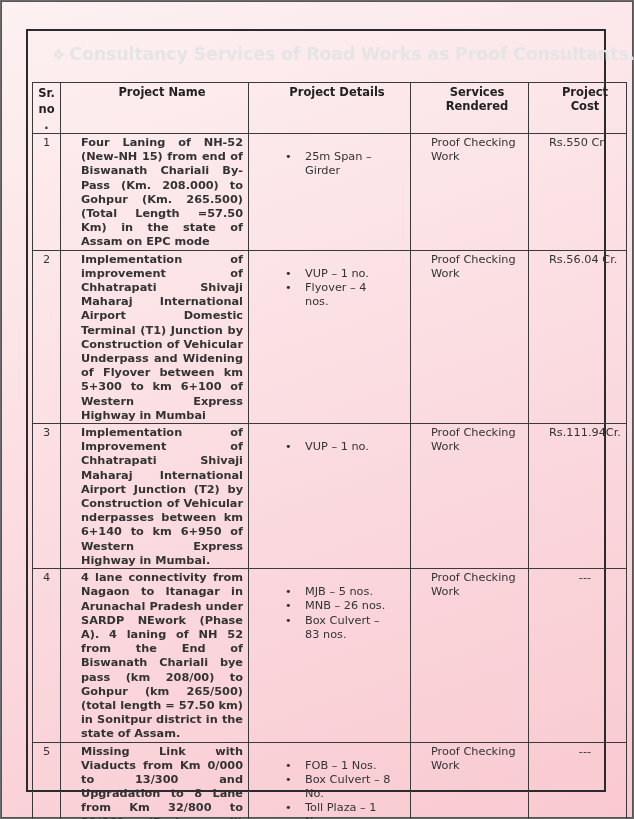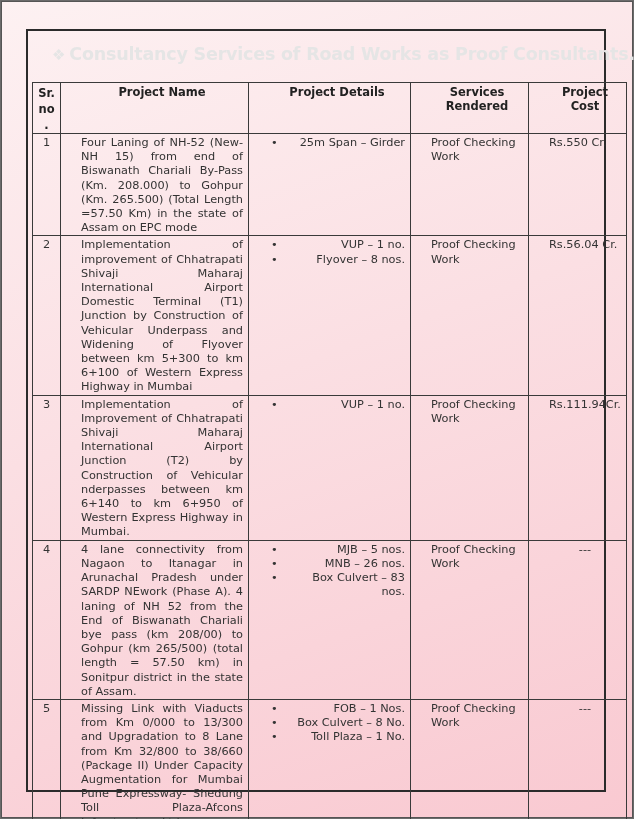--- a/index.html
+++ b/index.html
@@ -24,22 +24,22 @@
   }
   .title .bullet { font-size:15px; margin-right:4px; }
   table {
     position:absolute; left:32px; top:82px;
     border-collapse:collapse; table-layout:fixed;
     font-size:11.3px; color:#333; line-height:14.2px;
   }
   td, th { border:1px solid #3a3a3a; vertical-align:top; padding:2px 5px 0 20px; }
   th { font-weight:bold; color:#222; text-align:center; font-size:11.5px; height:44px; padding-top:2px;margin-top:35px;}
   td.sr { text-align:center; padding:2px 2px 0 2px; }
-  td.name { text-align:justify; text-align-last:left; }
-  td.det ul { margin:0; padding:0 0 0 16px; list-style:none;text-align:right; }
+  td.name { text-align:justify; text-align-last:left;font-weight:bold; }
+  td.det ul { margin:14px; padding:0 0 0 16px; list-style:none; }
   td.det li { position:relative; padding-left:6px; }
   td.det li::before { content:"•"; position:absolute; left:-14px; }
   td.cost.center { text-align:center; }
 </style>
 </head>
 <body>
 
 <div class="page">
   <div class="frame"></div>
 </div>
@@ -76,21 +76,21 @@
         </td>
         <td class="svc">Proof Checking Work</td>
         <td class="cost">Rs.550 Cr.</td>
       </tr>
       <tr style="height: 142px;">
         <td class="sr">2</td>
         <td class="name">Implementation of improvement of Chhatrapati Shivaji Maharaj International Airport Domestic Terminal (T1) Junction by Construction of Vehicular Underpass and Widening of Flyover between km 5+300 to km 6+100 of Western Express Highway in Mumbai</td>
         <td class="det">
           <ul>
             <li>VUP – 1 no.</li>
-            <li>Flyover – 8 nos.</li>
+            <li>Flyover – 4 nos.</li>
           </ul>
         </td>
         <td class="svc">Proof Checking Work</td>
         <td class="cost">Rs.56.04 Cr.</td>
       </tr>
       <tr style="height: 126px;">
         <td class="sr">3</td>
         <td class="name">Implementation of Improvement of Chhatrapati Shivaji Maharaj International Airport Junction (T2) by Construction of Vehicular nderpasses between km 6+140 to km 6+950 of Western Express Highway in Mumbai.</td>
         <td class="det">
           <ul>

